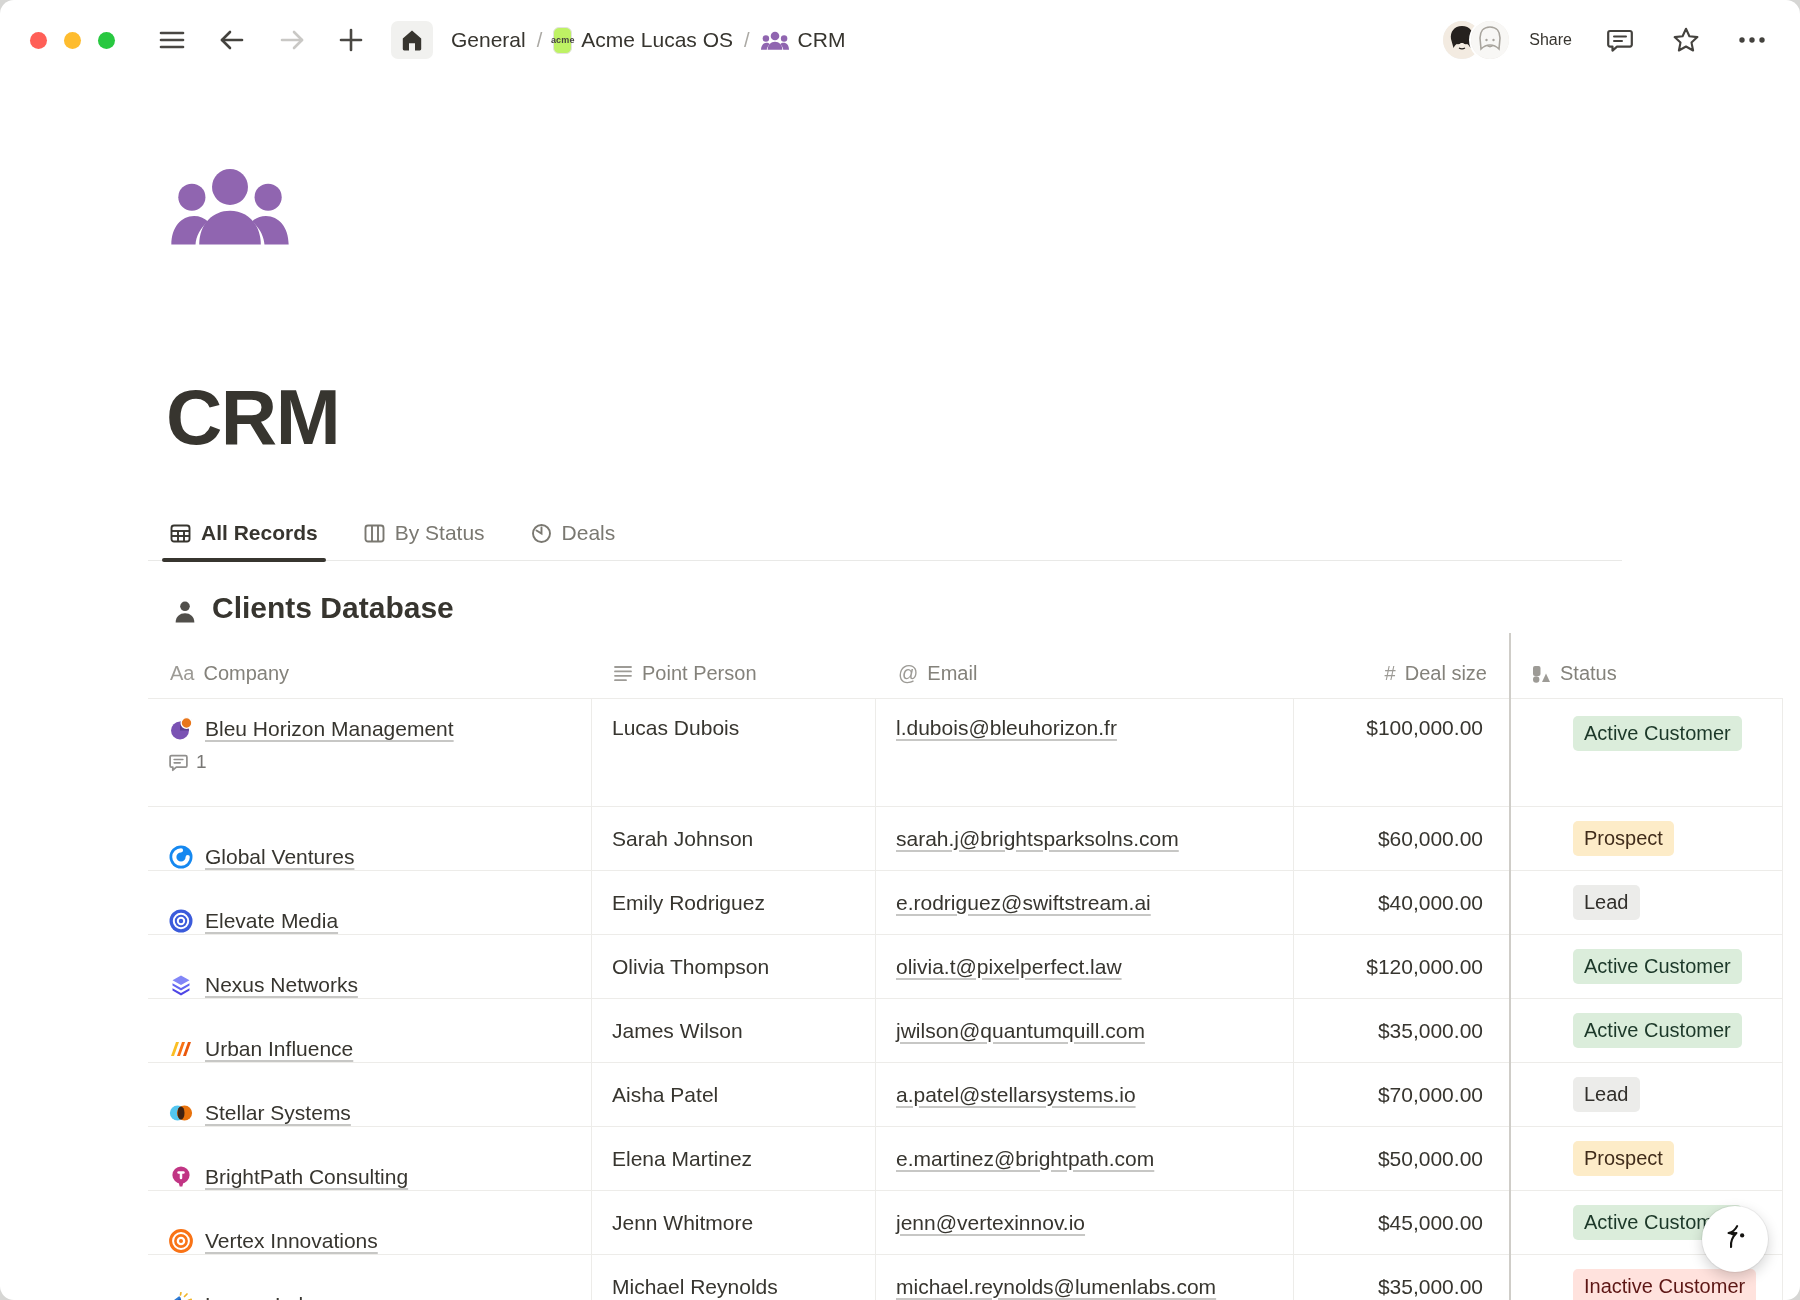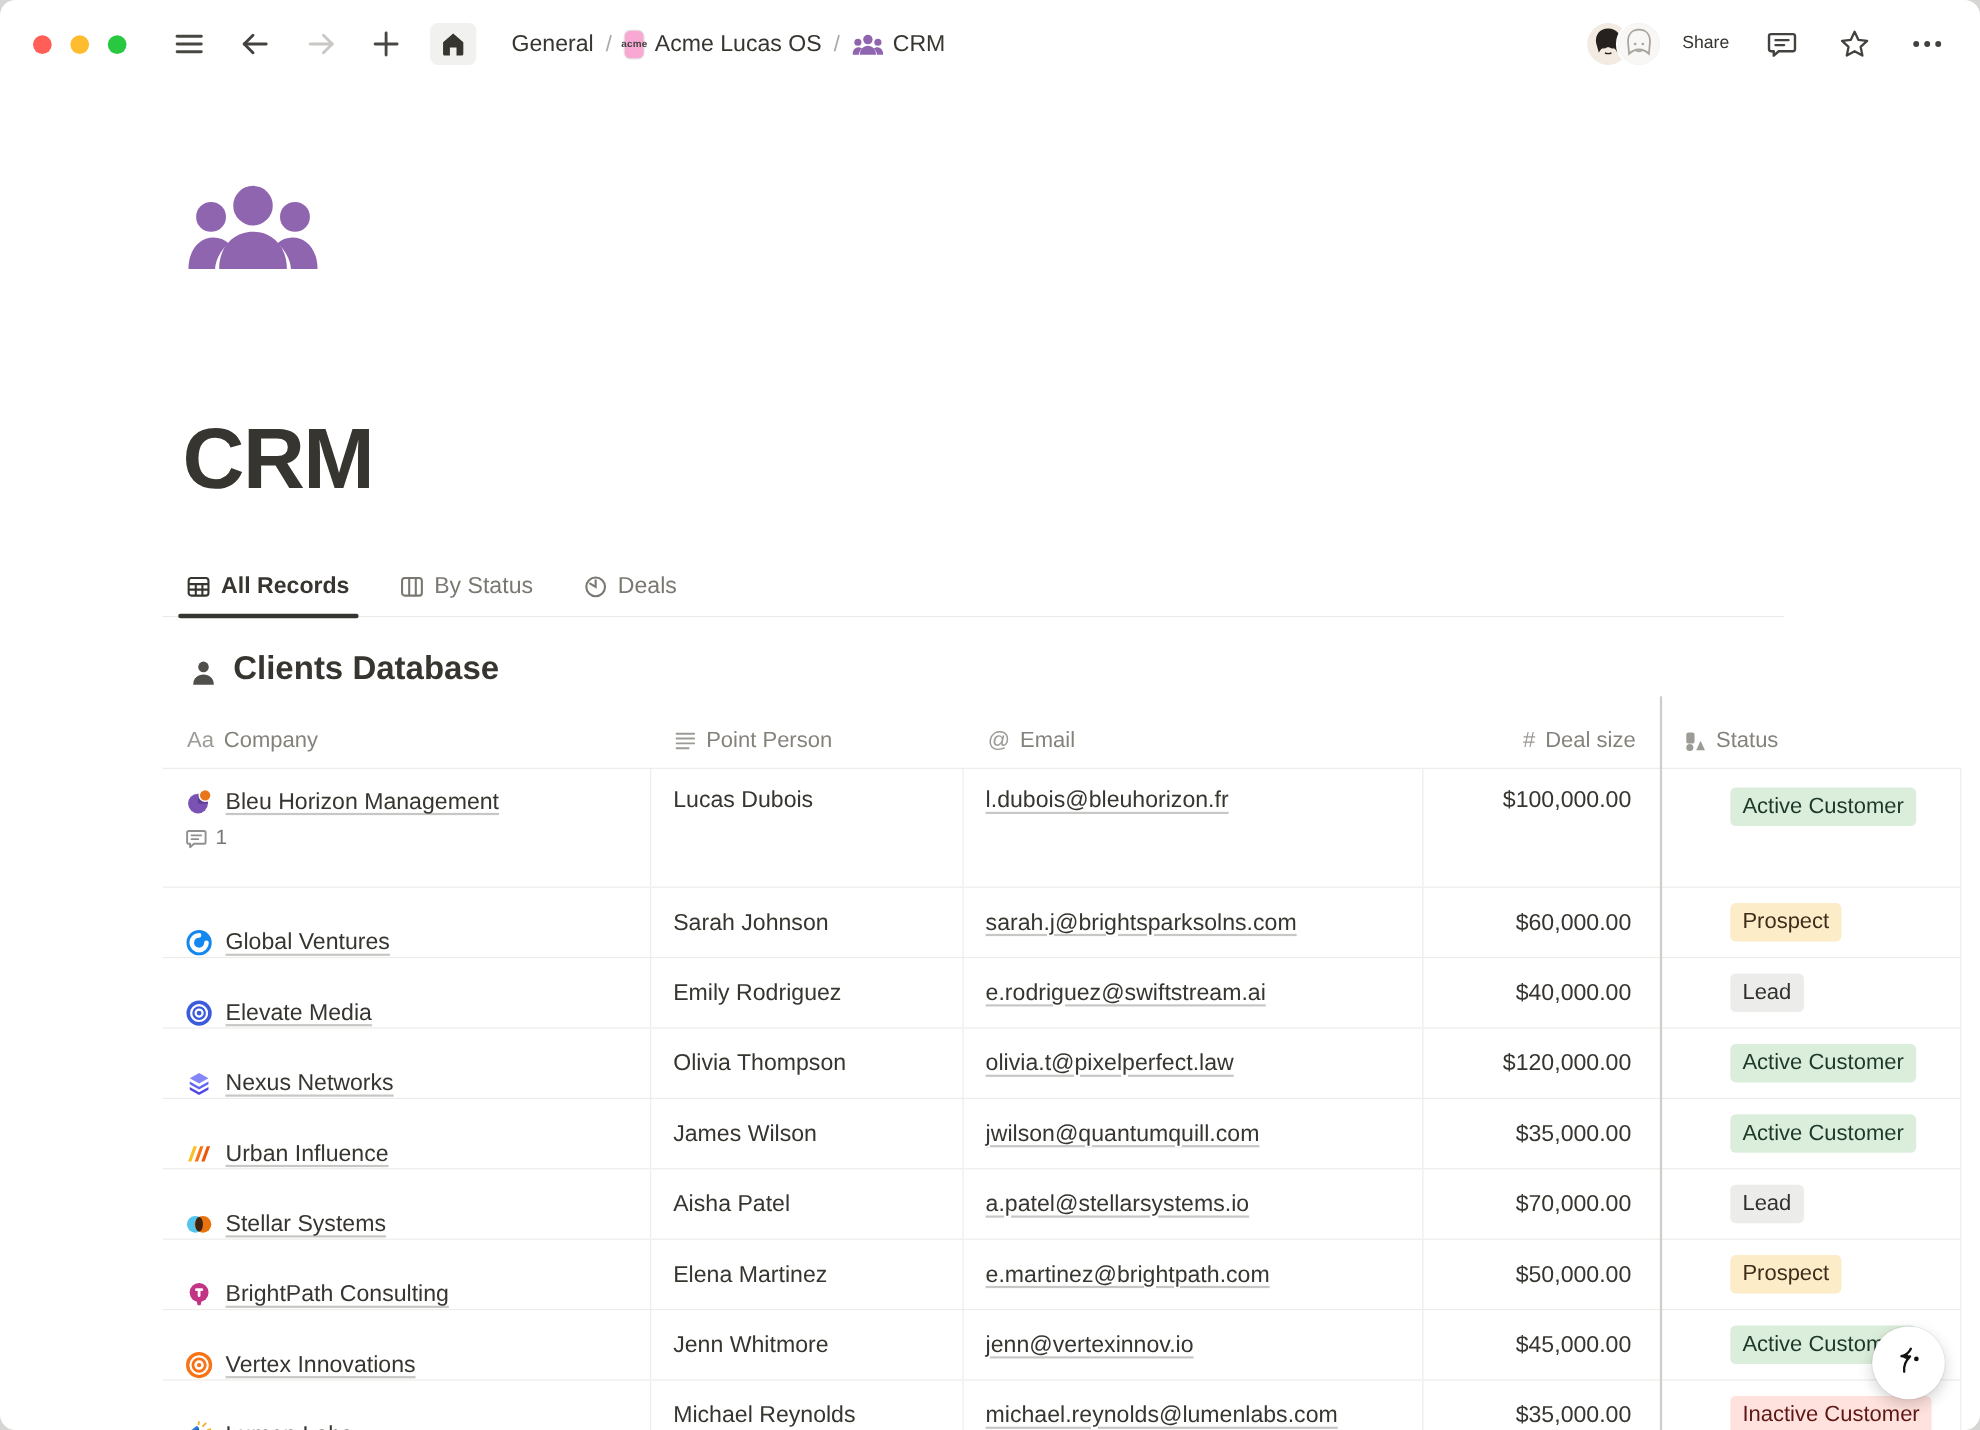--- a/index.html
+++ b/index.html
@@ -8,26 +8,26 @@
            overflow:hidden; color:#37352F; }
 
   
   .topbar{ display:flex; align-items:center; height:80px; padding:0 30px; }
   .traffic{ display:flex; gap:17px; align-items:center; }
   .tl{ width:17px; height:17px; border-radius:50%; display:inline-block; }
   .tl.red{ background:#FF5F57; } .tl.yellow{ background:#FEBC2E; } .tl.green{ background:#28C840; }
   .tb-btn{ background:none; border:none; cursor:pointer; display:flex; align-items:center; justify-content:center;
            margin-left:26px; padding:4px; border-radius:6px; }
   .home-chip{ background:#F1F1EF; border-radius:7px; width:42px; height:38px; margin-left:24px; }
-  .crumbs{ display:flex; align-items:center; margin-left:32px; gap:11px; font-size:21px; }
+  .crumbs{ display:flex; align-items:center; margin-left:18px; gap:11px; font-size:21px; }
   .crumb{ display:flex; align-items:center; gap:9px; cursor:pointer; color:#37352F; }
   .crumb-sep{ color:#ABA9A4; font-size:20px; }
   .acme-chip{ width:19px; height:27px; border:1px solid #E3E2DF; border-radius:6px; display:flex;
               align-items:center; justify-content:center; font-size:9px; font-weight:700; color:#454340;
-              background:#f9a8d4; letter-spacing:.2px; }
+              background:#bef264; letter-spacing:.2px; }
   .tb-right{ margin-left:auto; display:flex; align-items:center; }
   .avatars{ display:flex; }
   .avatar{ width:42px; height:42px; border-radius:50%; border:2px solid #fff; overflow:hidden; background:#F0EDE8; }
   .avatar + .avatar{ margin-left:-14px; }
   .share-btn{ font-size:16px; color:#37352F; background:none; border:none; margin-left:18px; cursor:pointer;
               font-family:inherit; }
   .tb-icon{ margin-left:30px; }
 
   
   .page-icon{ margin:82px 0 0 170px; width:120px; height:88px; cursor:pointer; }

